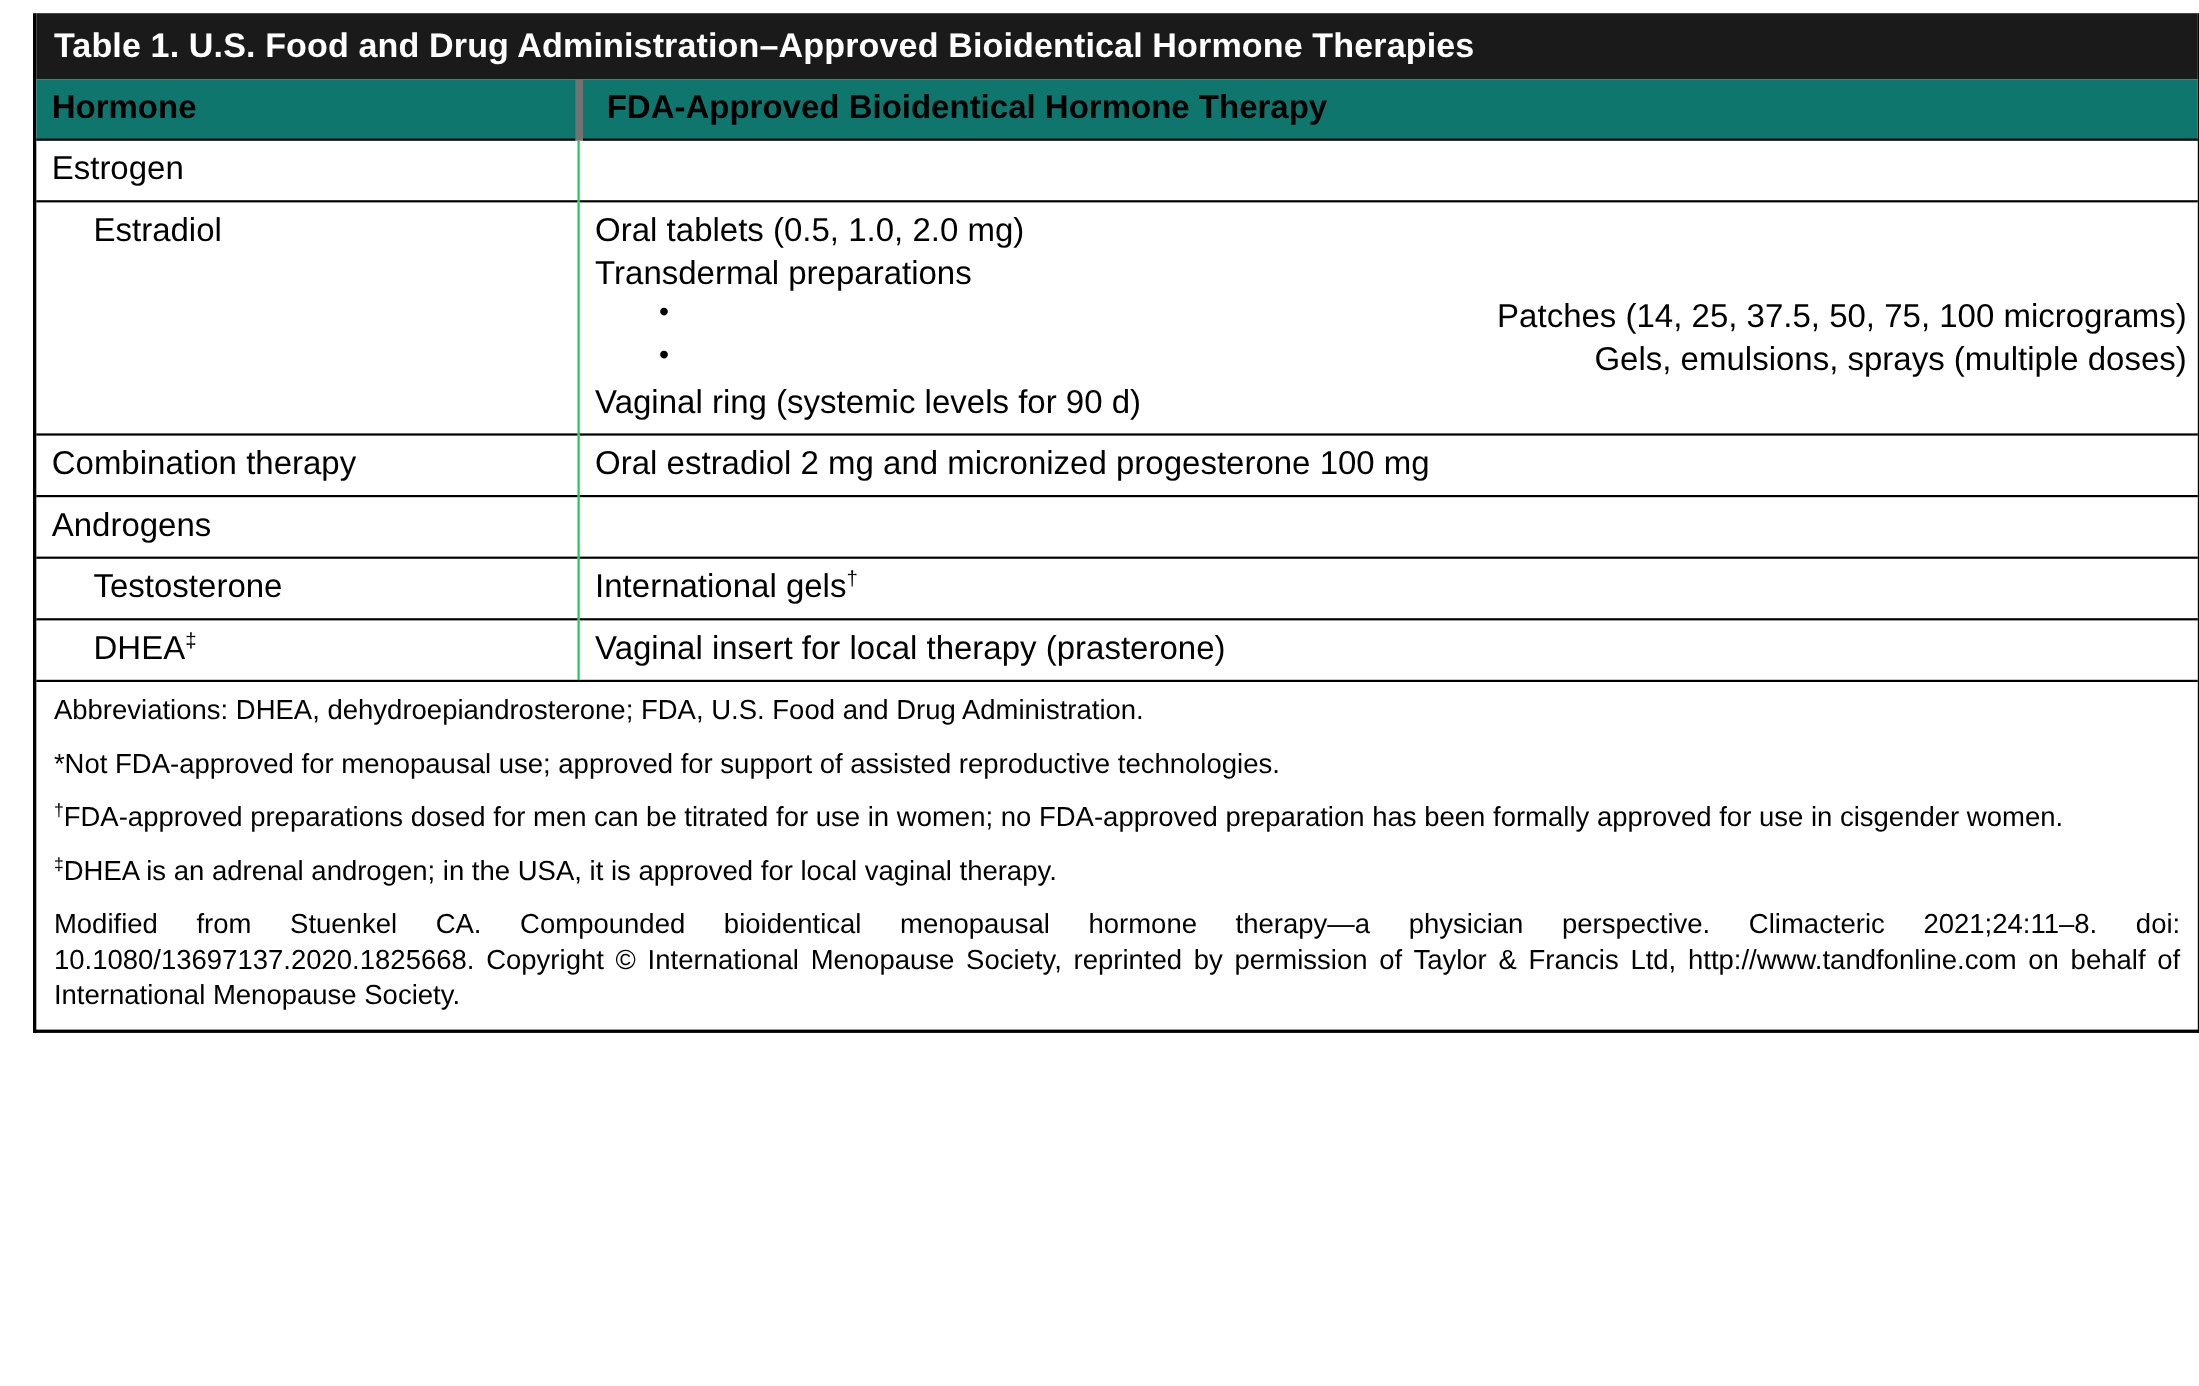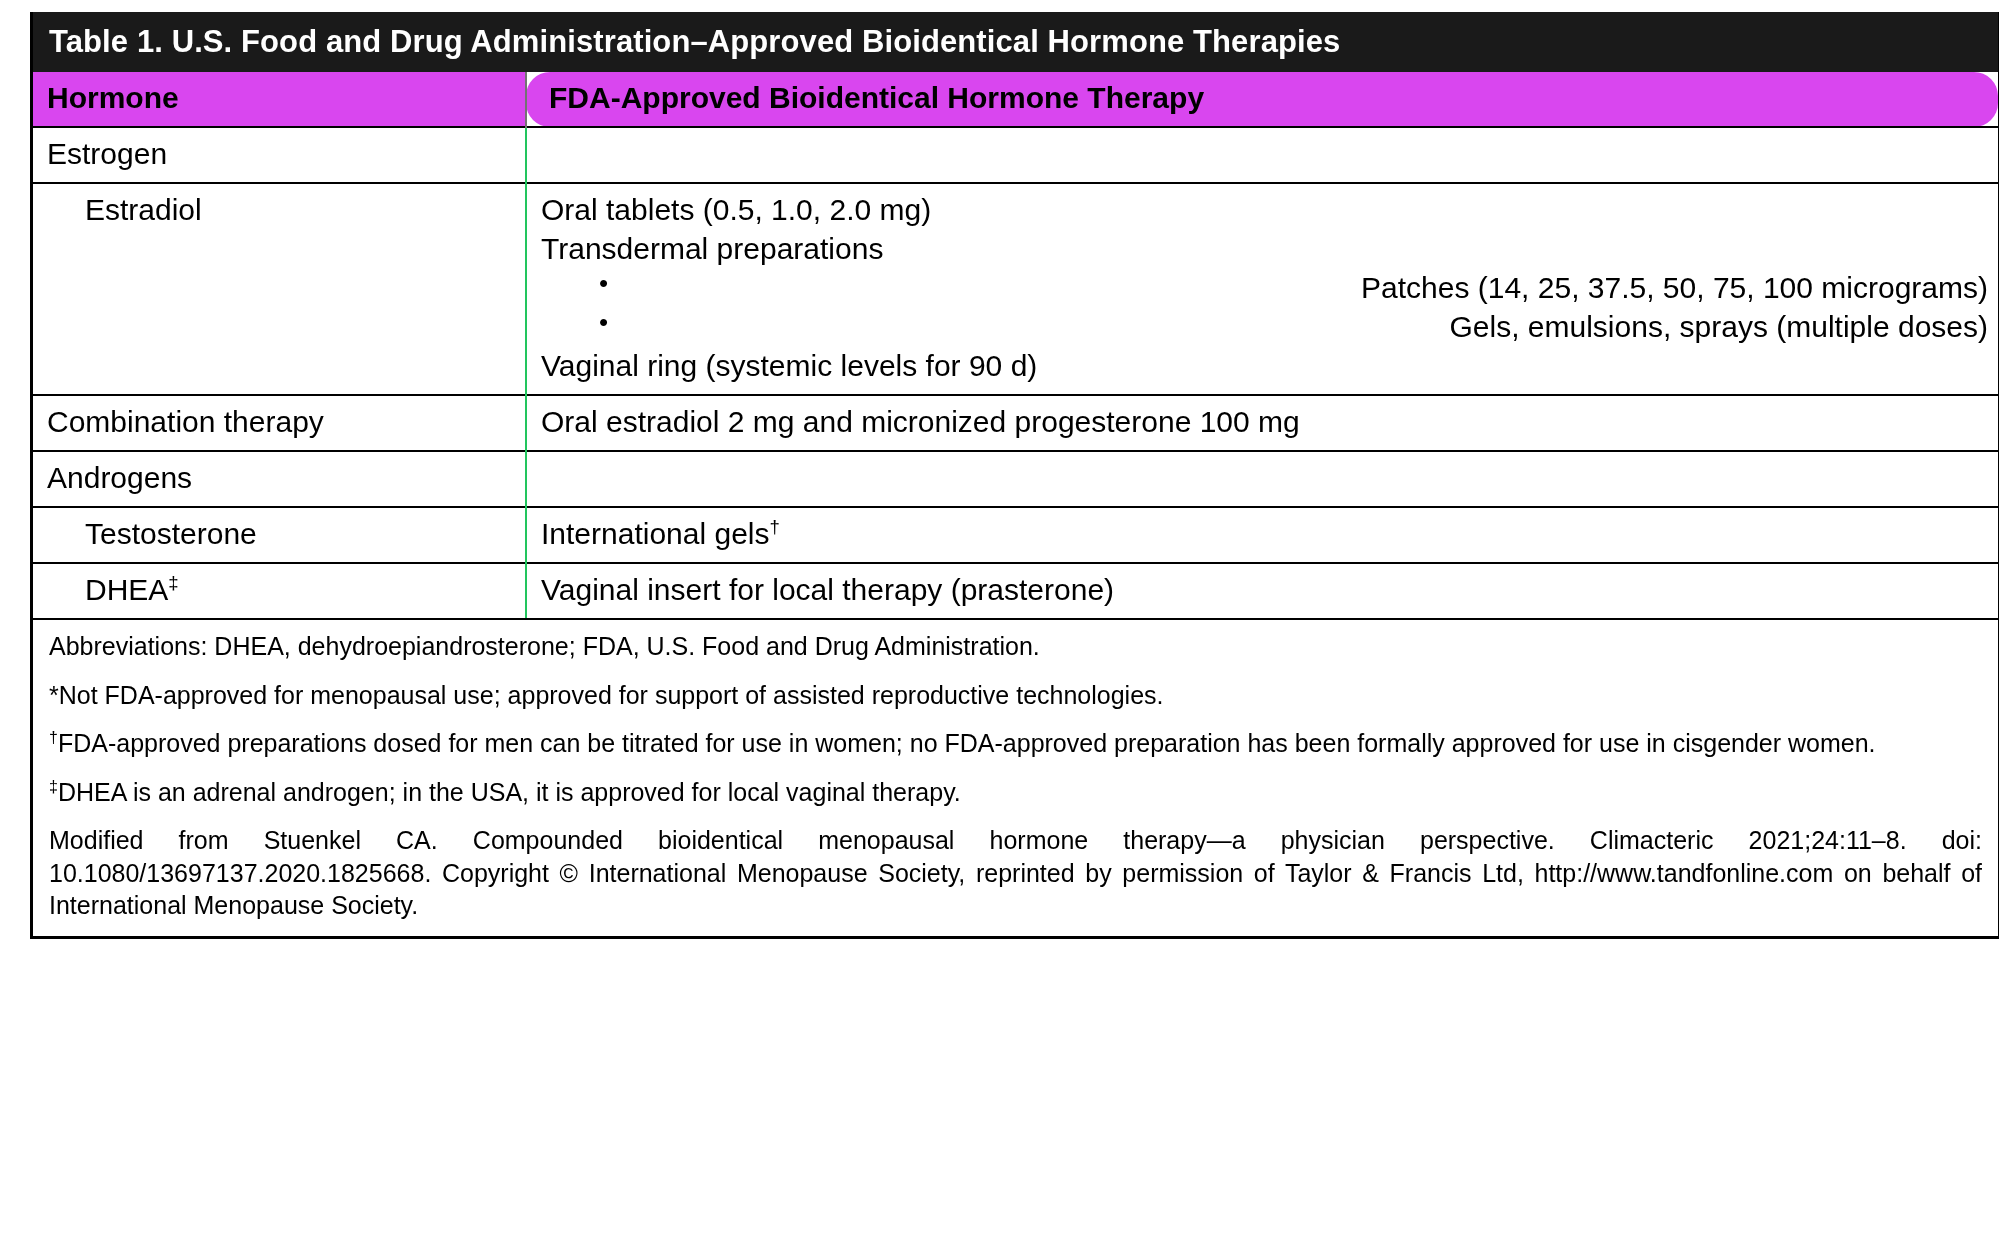--- a/index.html
+++ b/index.html
@@ -56,31 +56,31 @@
   table.main td {
     border-top: 2px solid #000;
     vertical-align: top;
     box-sizing: border-box;
     padding: 6px 10px 9px 14px;
     line-height: 1.30;
   }
   table.main tr:first-child th { border-top: none; }
 
   .hdr-row th {
-    background: #d946ef;
+    background: #0f766e;
     font-weight: bold;
     padding-top: 8px;
     padding-bottom: 11px;
     text-align: left;
   }
   .hdr-row th.col2 { padding-left: 22px; }
 
   td.c1 { padding-left: 14px; }
   td.c2 { padding-left: 22px; border-left: 2px solid #22c55e; }
-  th.col2 { border-left: 2px solid #737373; border-radius: 24px; }
+  th.col2 { border-left: 7px solid #737373; }
 
   .indent { padding-left: 52px !important; border-radius: 12px; }
 
   .cellblock { display: block; }
   .line { display: block; white-space: nowrap; }
 
   ul.bul {
     list-style: none;
     margin: 0;
     padding: 0 0 0 58px;

